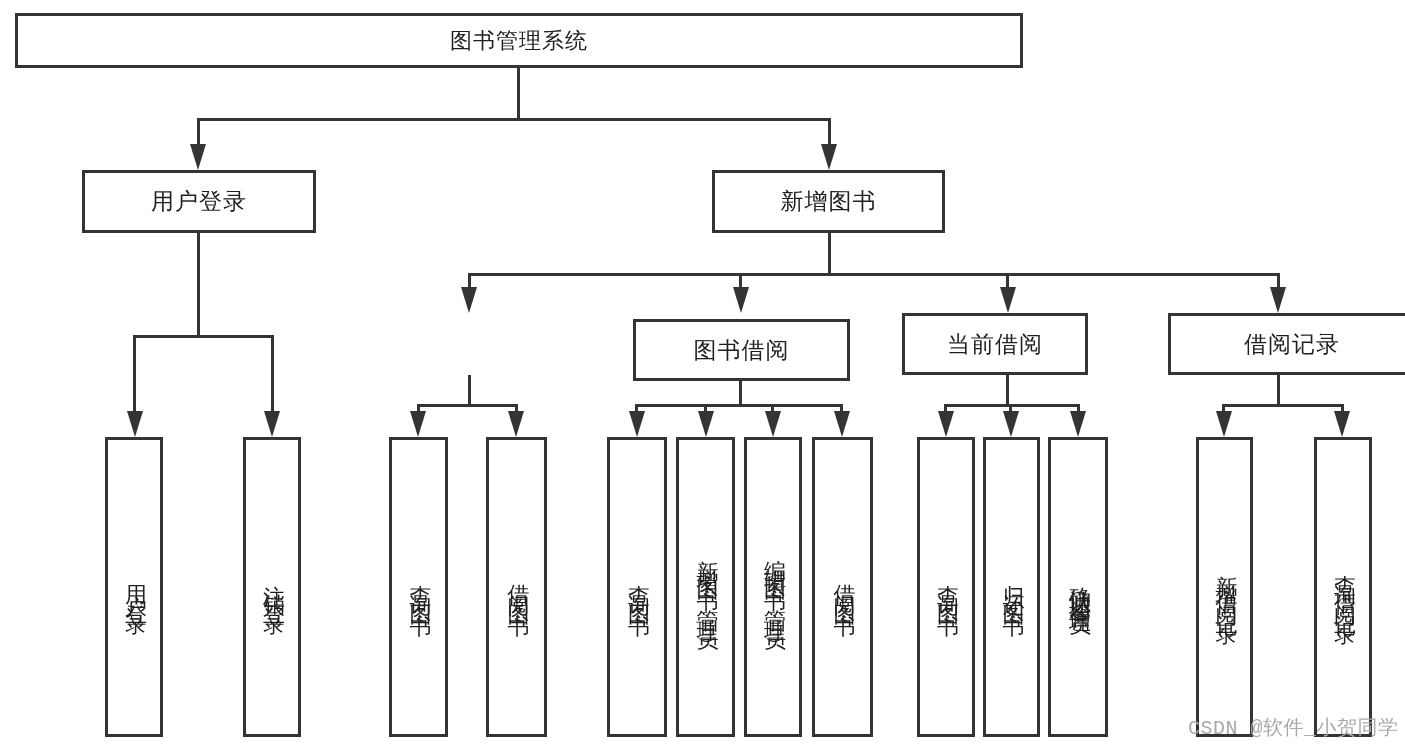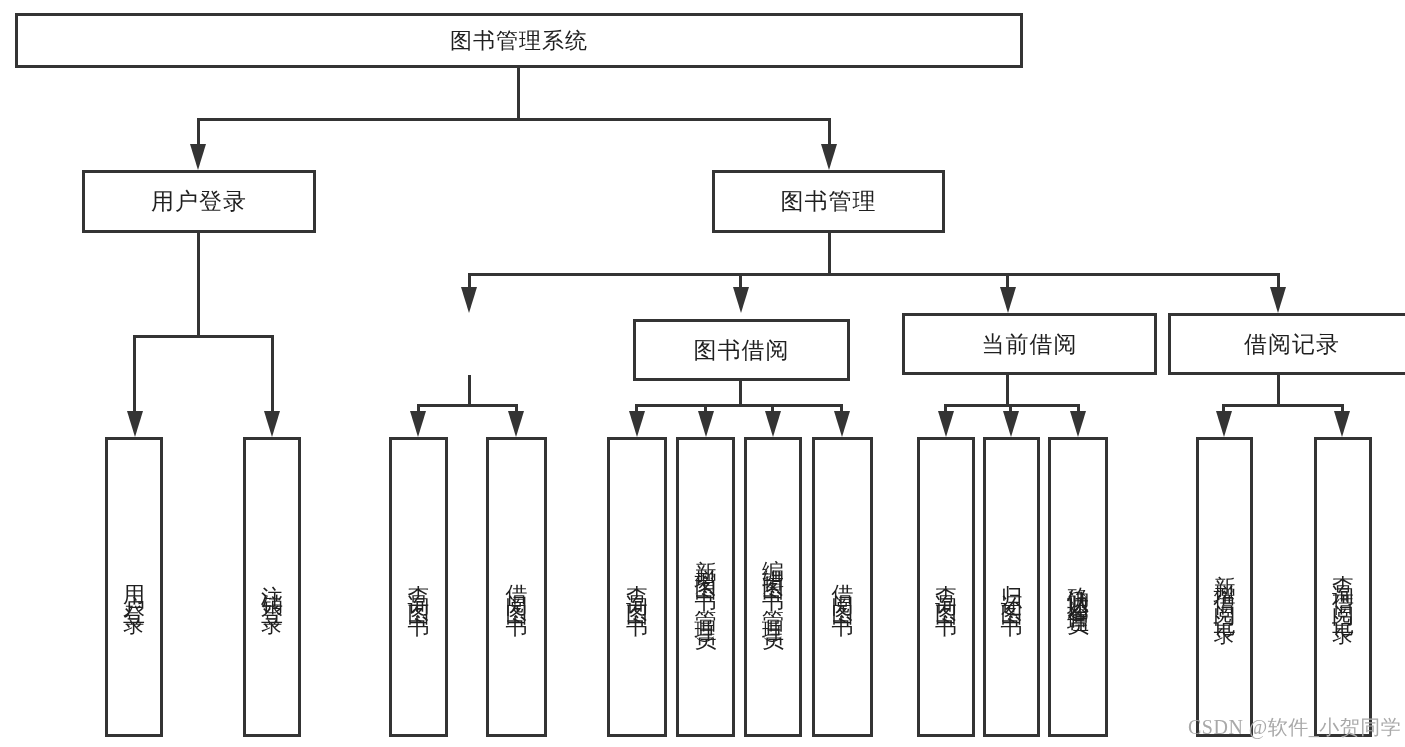--- a/index.html
+++ b/index.html
@@ -6,21 +6,21 @@
     --line:#343434;
     --text:#1f1f1f;
     --wm:#a9a9a9;
     --bg:#ffffff;
   }
   html,body{margin:0;padding:0;background:var(--bg);}
   .canvas{
     position:relative;
     width:1405px;height:747px;
     background:var(--bg);
-    font-family:Liberation Serif, serif;
+    font-family:Liberation Mono, monospace;
     color:var(--text);
     overflow:hidden;
   }
   .box{
     position:absolute;
     box-sizing:border-box;
     border:3px solid var(--line);
     background:#fff;
     display:flex;align-items:center;justify-content:center;
   }
@@ -129,27 +129,27 @@
   <div class="arrow" style="left:1334px;top:411px"></div>
 
   <div class="box root" style="left:15px;top:13px;width:1008px;height:55px">
     <span class="hlabel">图书管理系统</span>
   </div>
 
   <div class="box" style="left:82px;top:170px;width:234px;height:63px">
     <span class="hlabel">用户登录</span>
   </div>
   <div class="box" style="left:712px;top:170px;width:233px;height:63px">
-    <span class="hlabel">图书管理</span>
+    <span class="hlabel">新增图书</span>
   </div>
 
   <div class="box" style="left:633px;top:319px;width:217px;height:62px">
     <span class="hlabel">图书借阅</span>
   </div>
-  <div class="box" style="left:902px;top:313px;width:255px;height:62px">
+  <div class="box" style="left:902px;top:313px;width:186px;height:62px">
     <span class="hlabel">当前借阅</span>
   </div>
   <div class="box" style="left:1168px;top:313px;width:248px;height:62px">
     <span class="hlabel">借阅记录</span>
   </div>
 
   <div class="box leaf" style="left:105px;width:58px">
     <span class="vlabel">用户登录</span>
   </div>
   <div class="box leaf" style="left:243px;width:58px">

